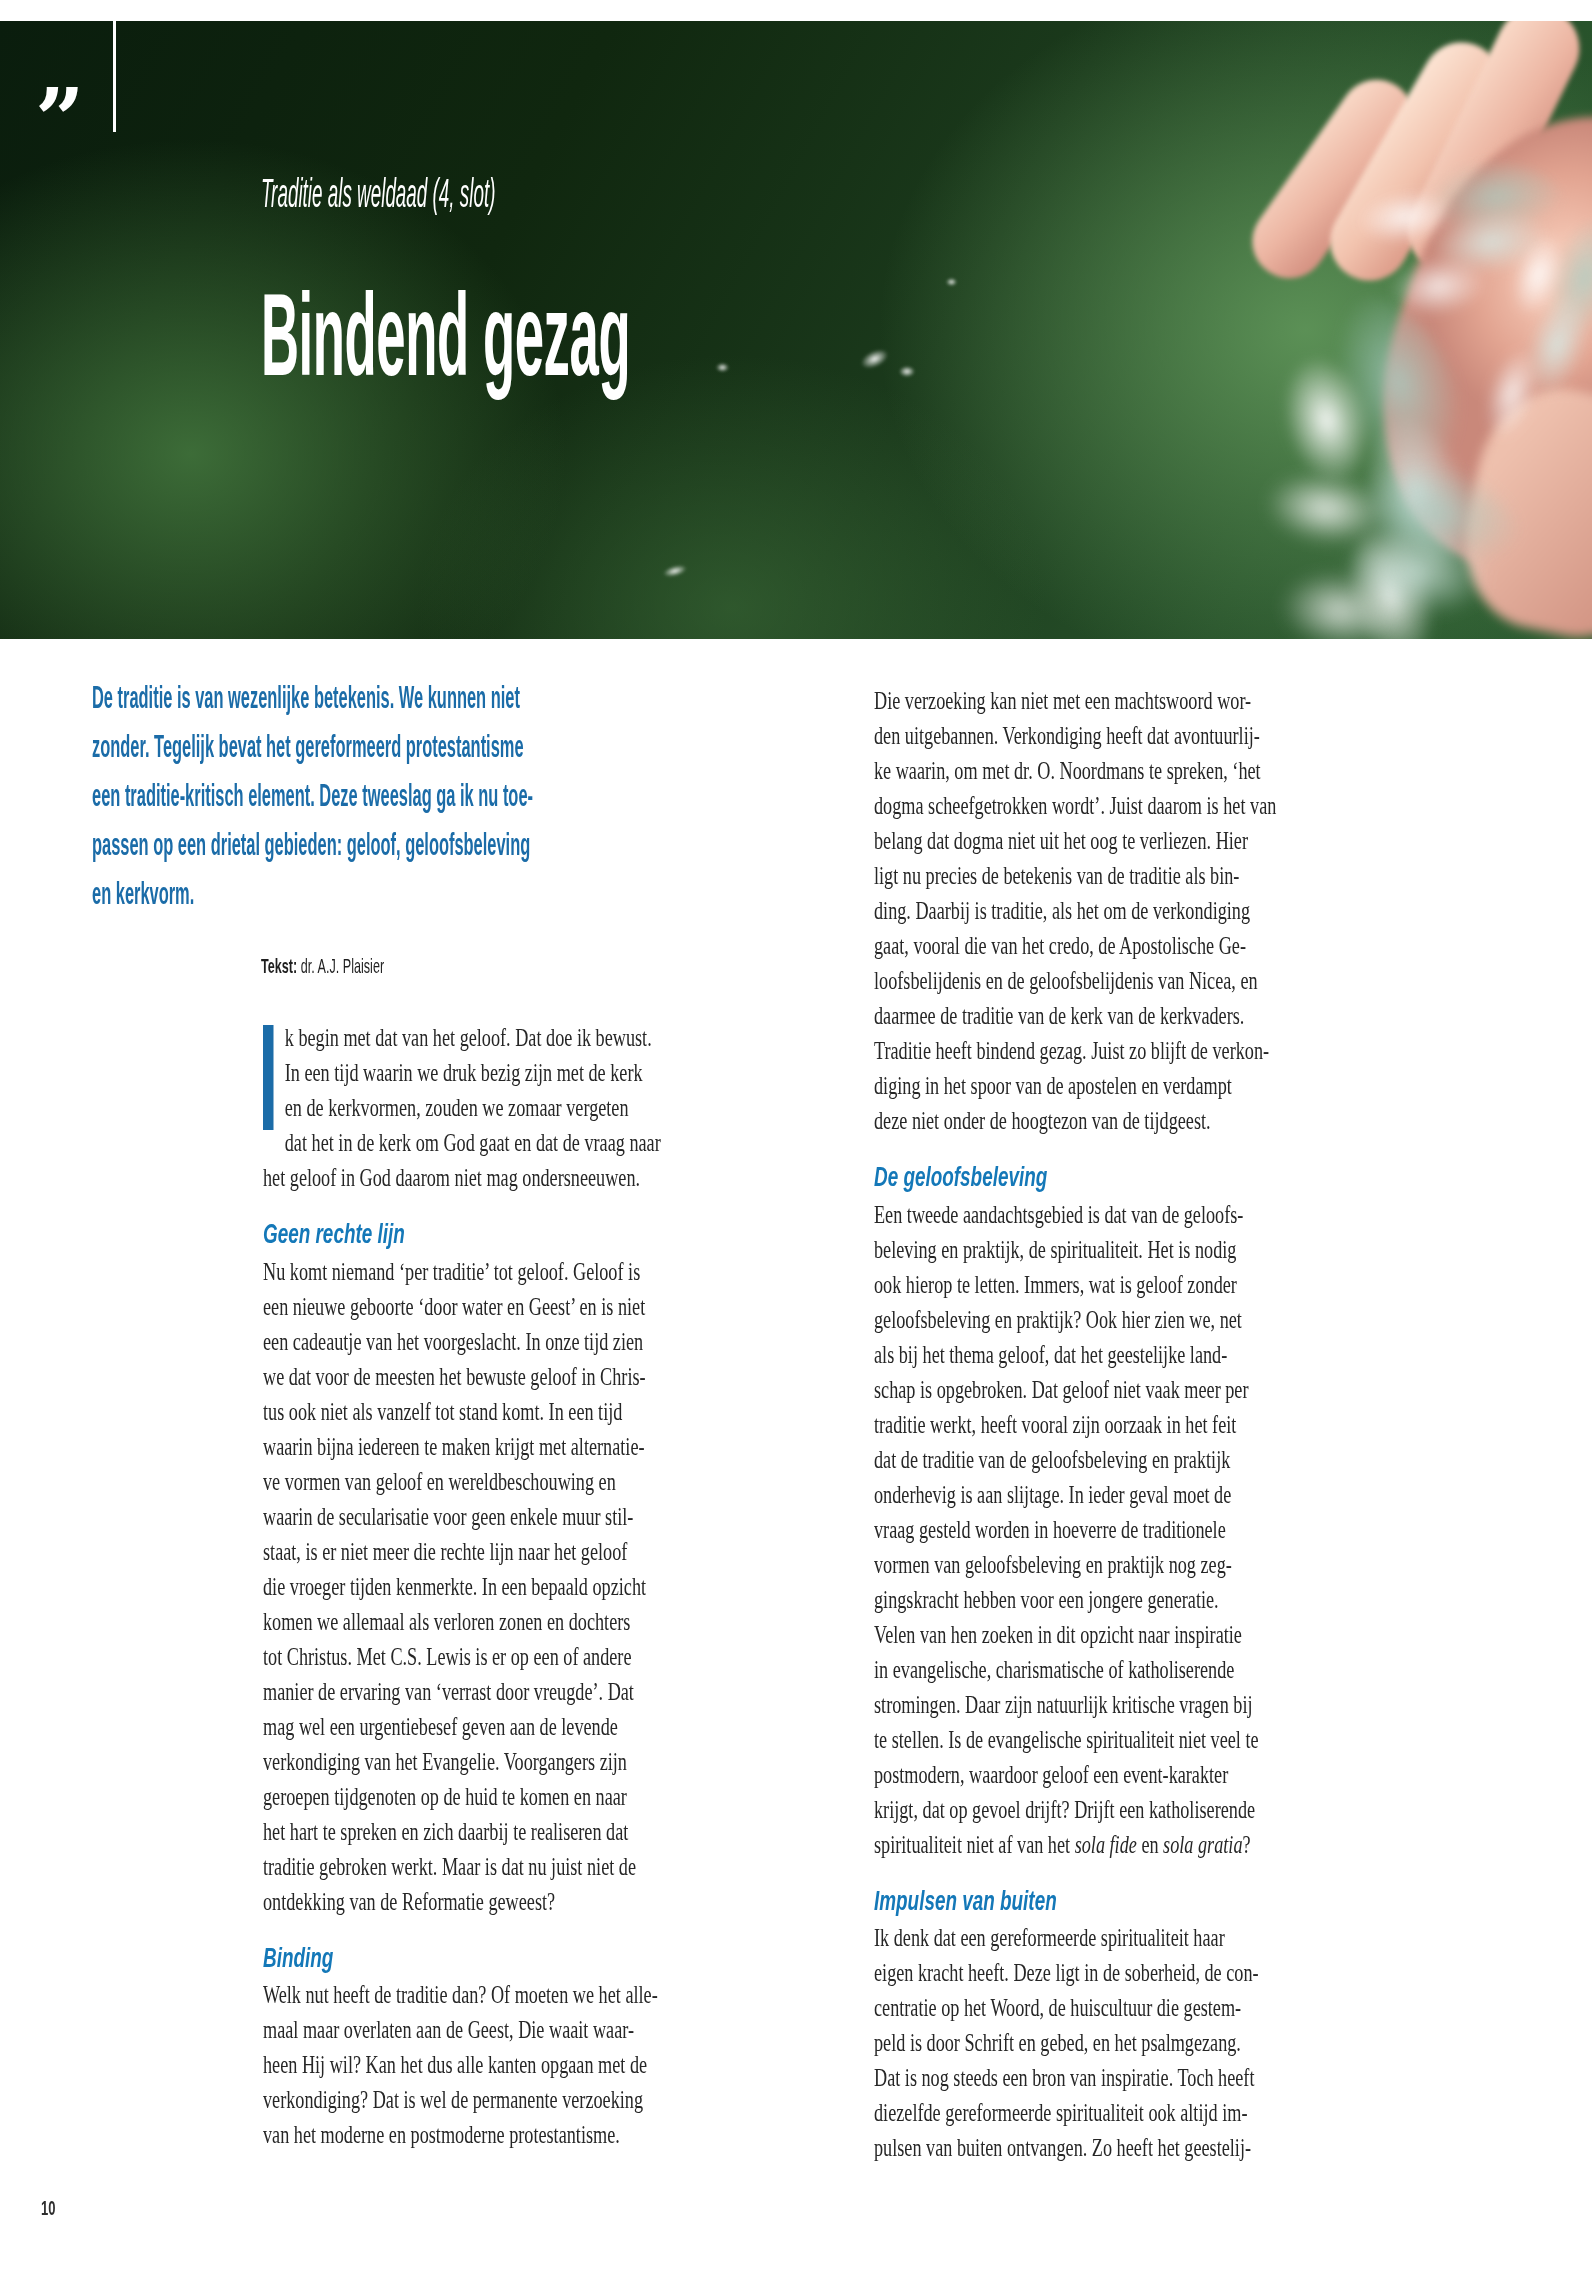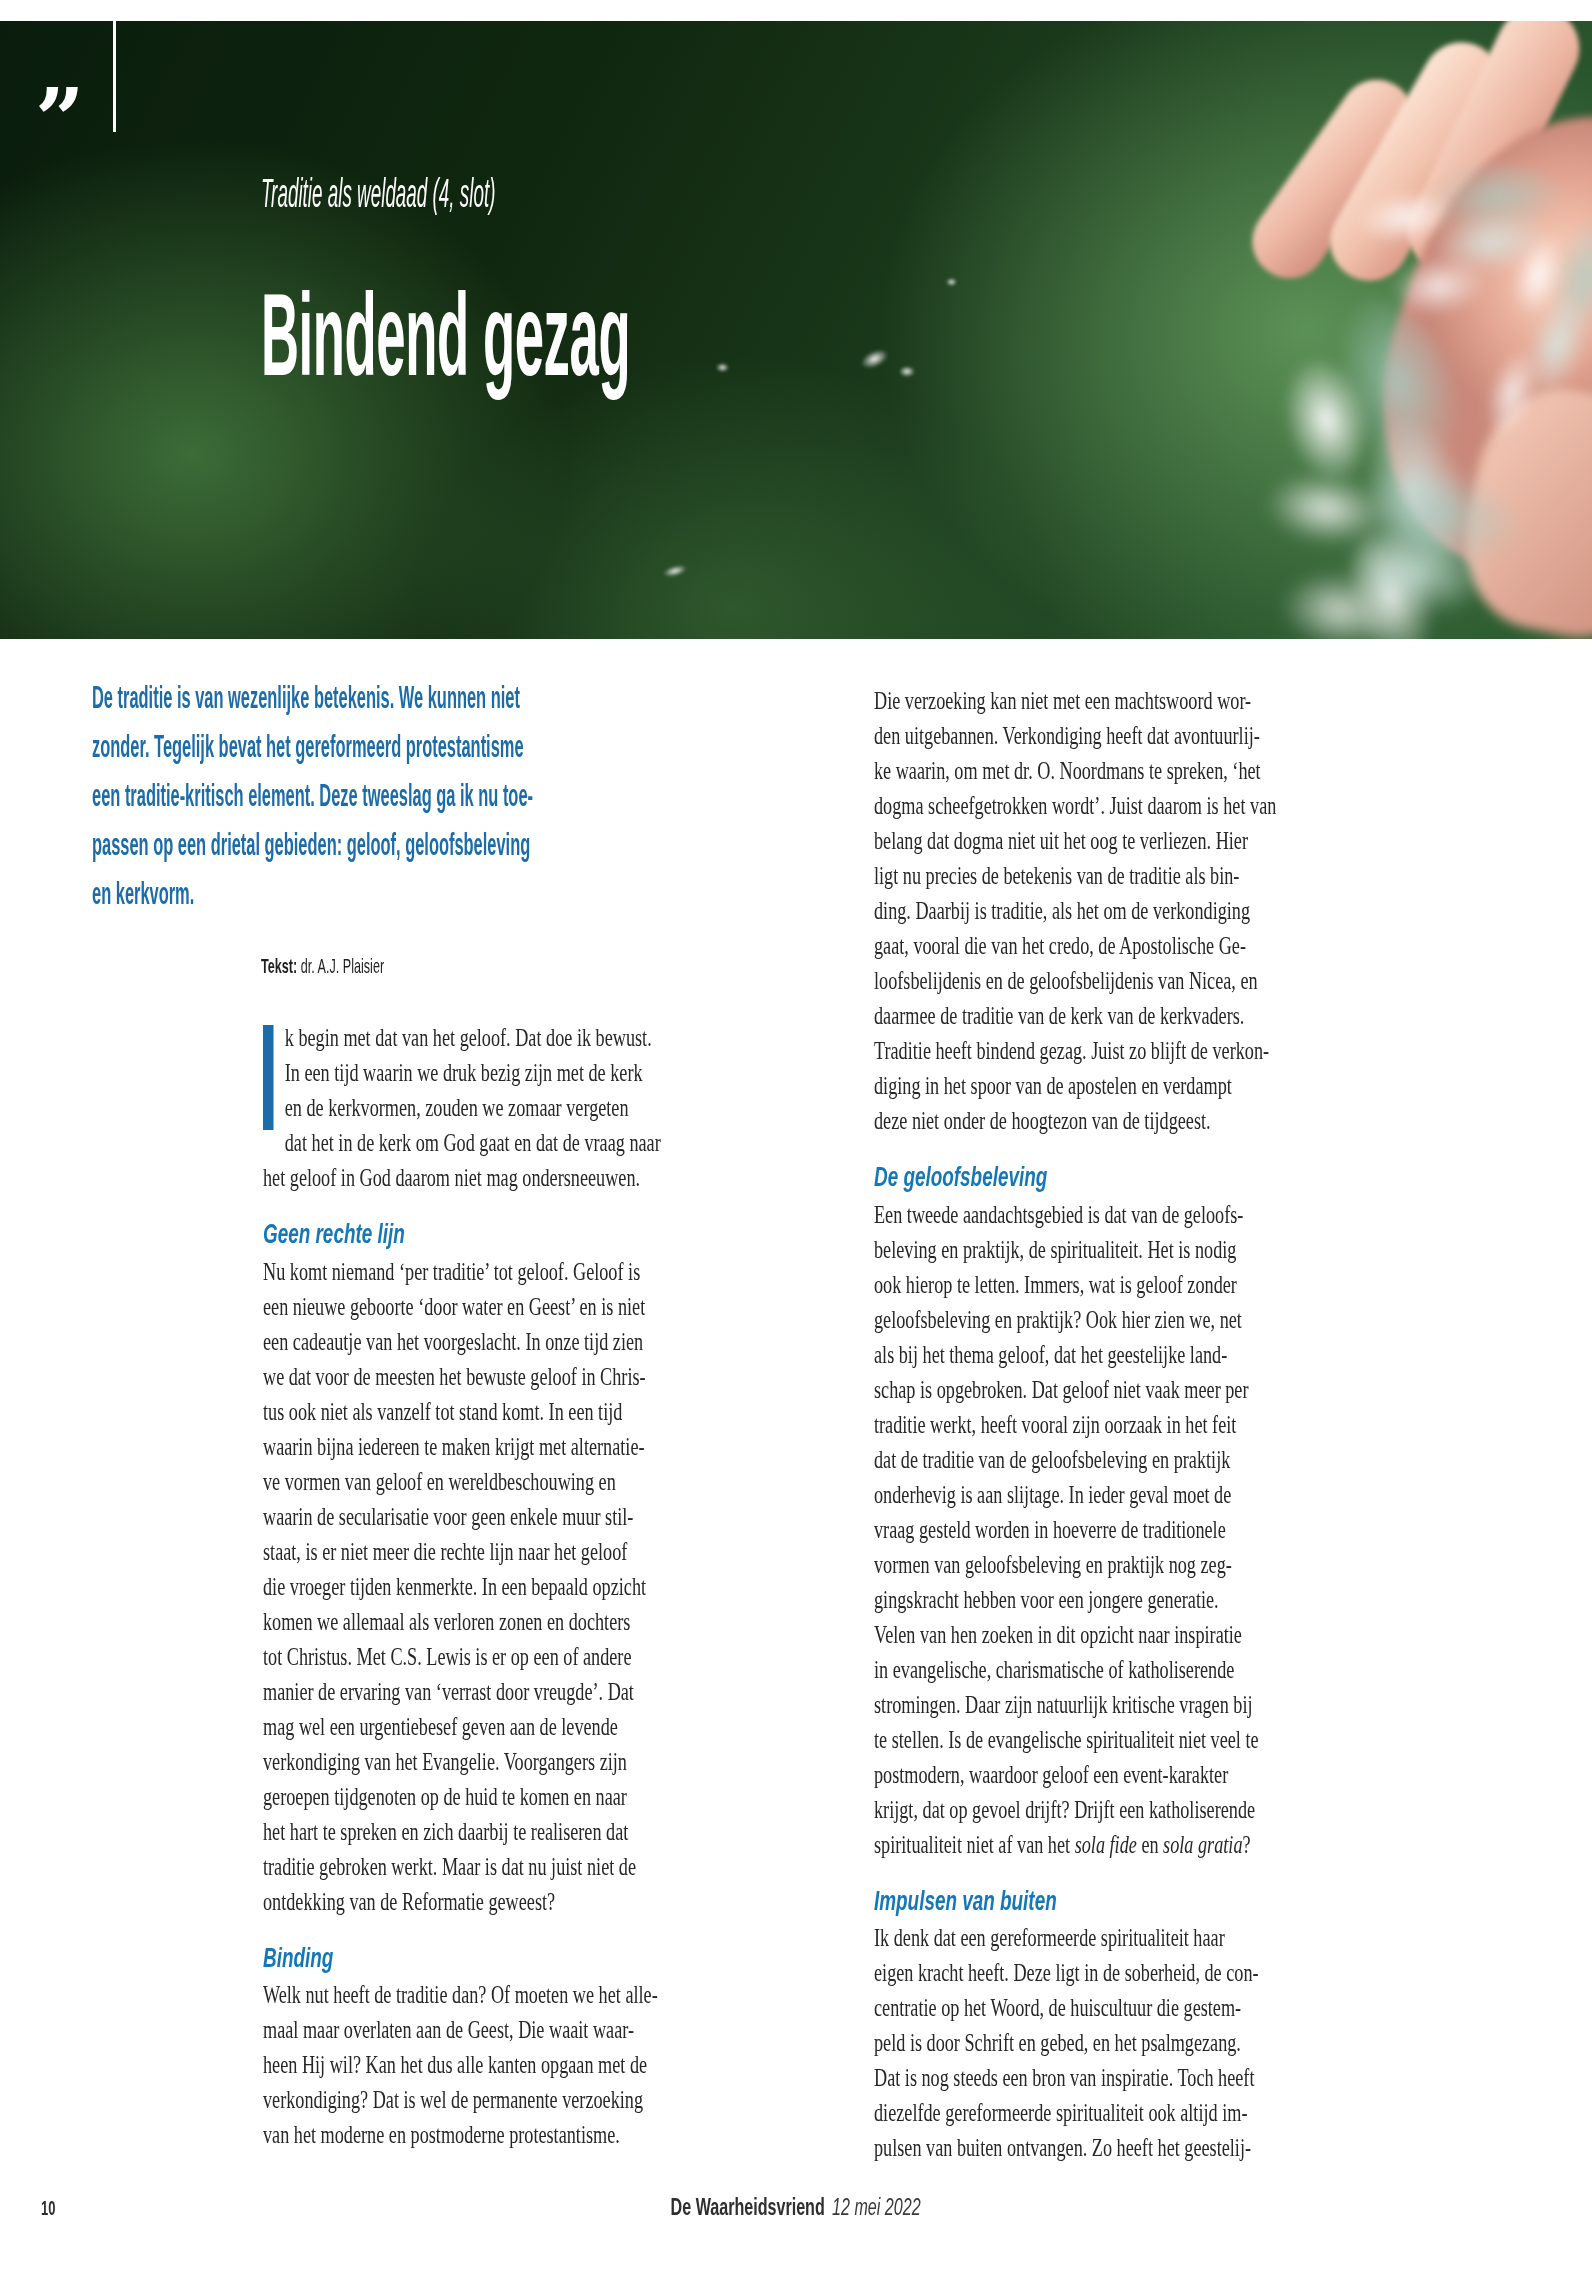--- a/index.html
+++ b/index.html
@@ -220,16 +220,15 @@
 krijgt, dat op gevoel drijft? Drijft een katholiserende
 spiritualiteit niet af van het </span><span class="ital">sola fide</span><span> en </span><span class="ital">sola gratia</span><span>?</span></p><h2>Impulsen van buiten</h2><p>Ik denk dat een gereformeerde spiritualiteit haar
 eigen kracht heeft. Deze ligt in de soberheid, de con-
 centratie op het Woord, de huiscultuur die gestem-
 peld is door Schrift en gebed, en het psalmgezang.
 Dat is nog steeds een bron van inspiratie. Toch heeft
 diezelfde gereformeerde spiritualiteit ook altijd im-
 pulsen van buiten ontvangen. Zo heeft het geestelij-</p></section>
 
   <div class="pagenum">10</div>
-  <div class="footer-line"><span class="footer-inner"><span class="brand">De Waarheidsvriend</span><span class="date">12 mei 2022</span></span></div>
 
 </div>
 
 
 </body></html>

